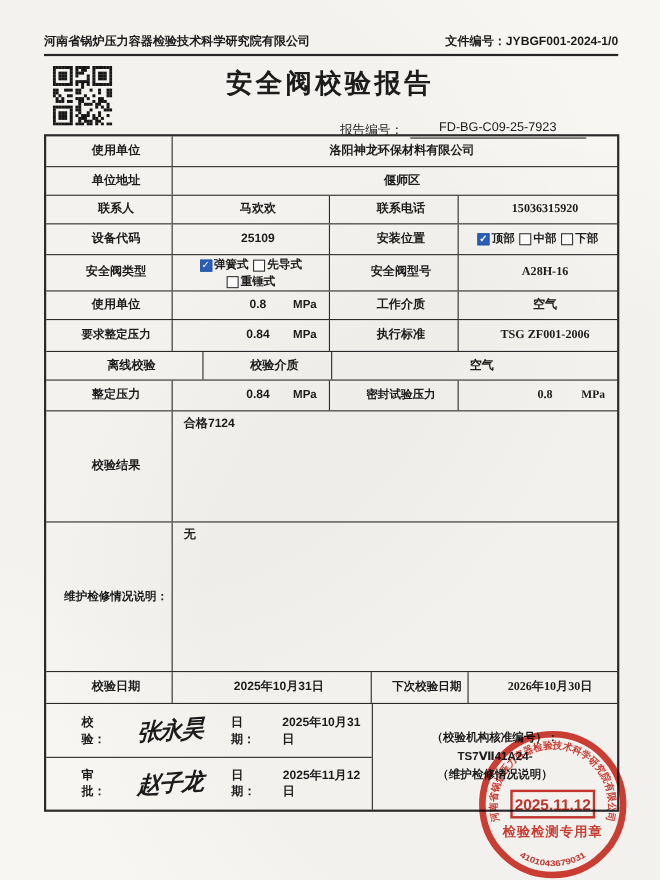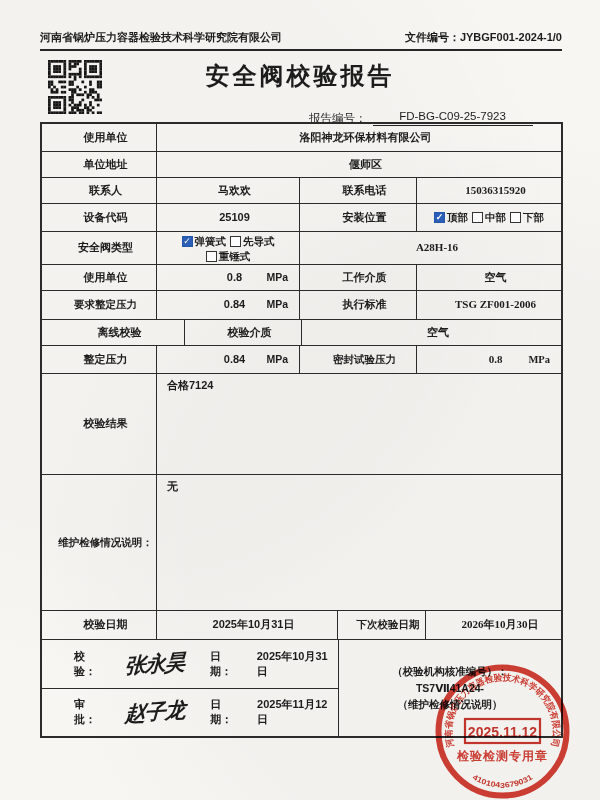--- a/index.html
+++ b/index.html
@@ -347,20 +347,21 @@
           </span>
         <span class="cb-opt">
             <span class="cb"></span>
             <span>先导式</span>
           </span>
         <span class="cb-opt">
             <span class="cb"></span>
             <span>重锤式</span>
           </span>
       </div>
+      <div class="cell c3">安全阀型号</div>
       <div class="cell c4">A28H-16</div>
     </div>
 
     <div class="row" style="height:26px">
       <div class="cell c1">使用单位</div>
       <div class="cell c2 unit-cell">
         <span class="val">0.8</span>
         <span class="unit">MPa</span>
       </div>
       <div class="cell c3">工作介质</div>

